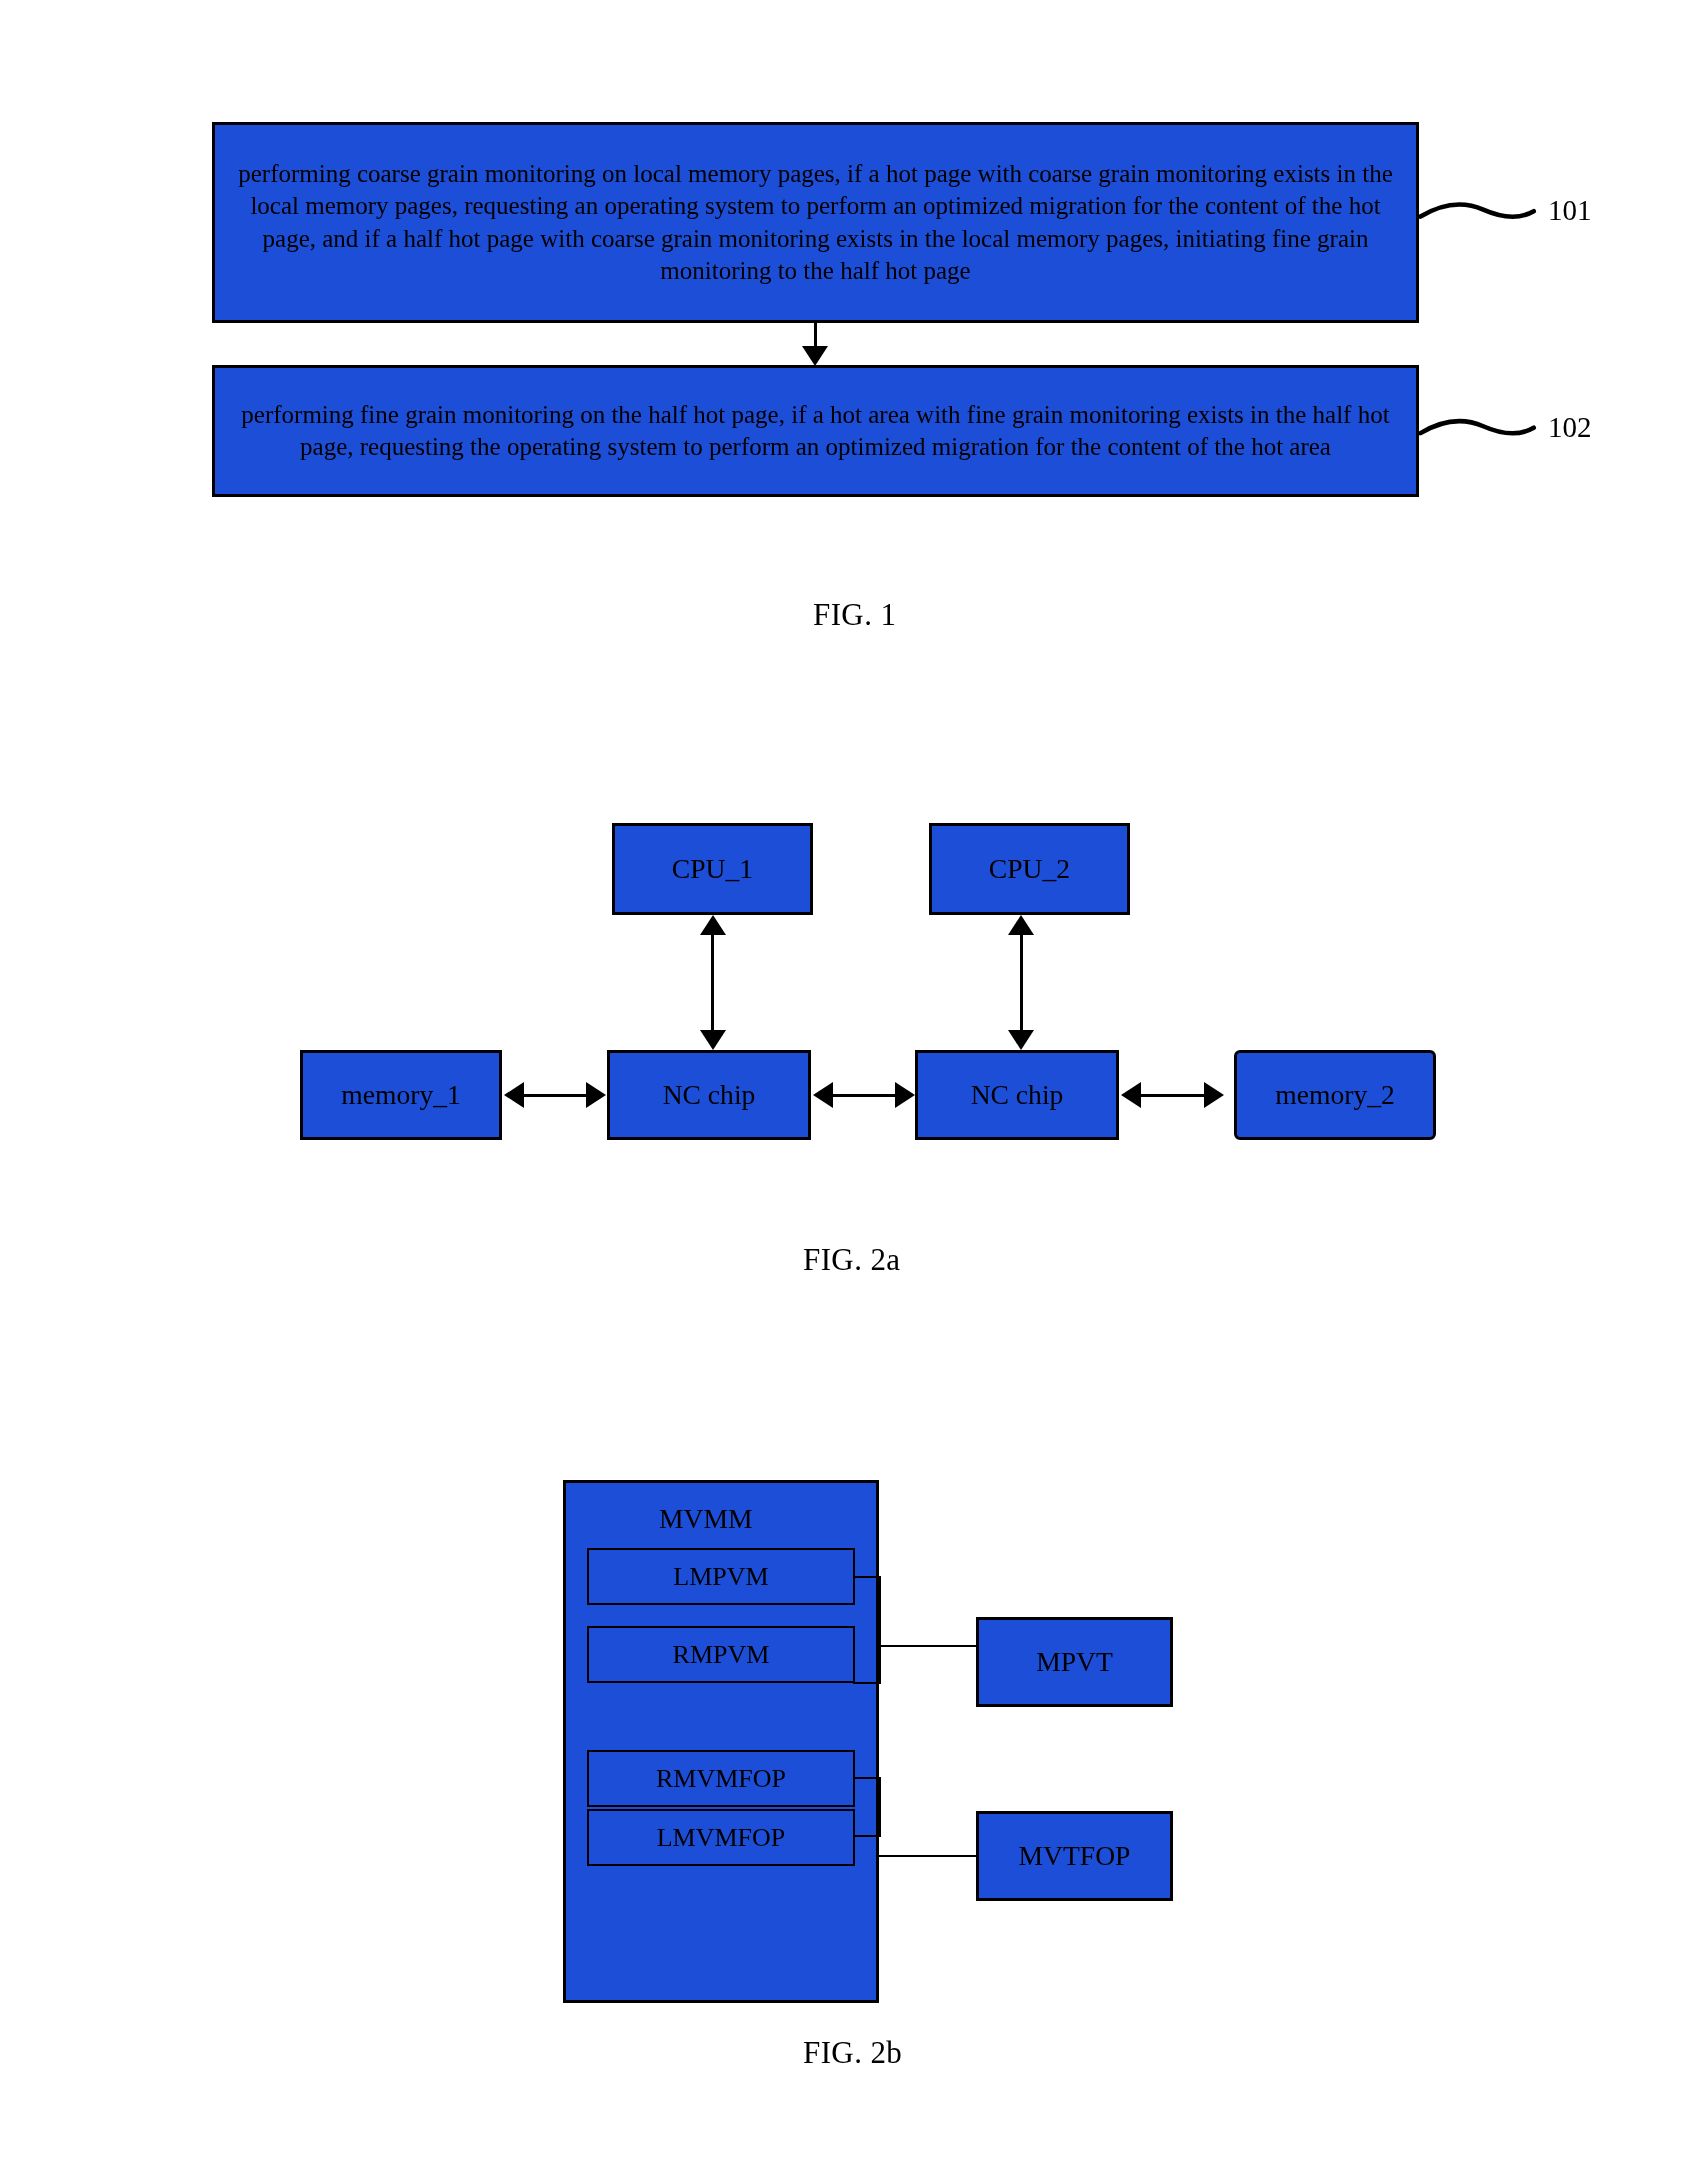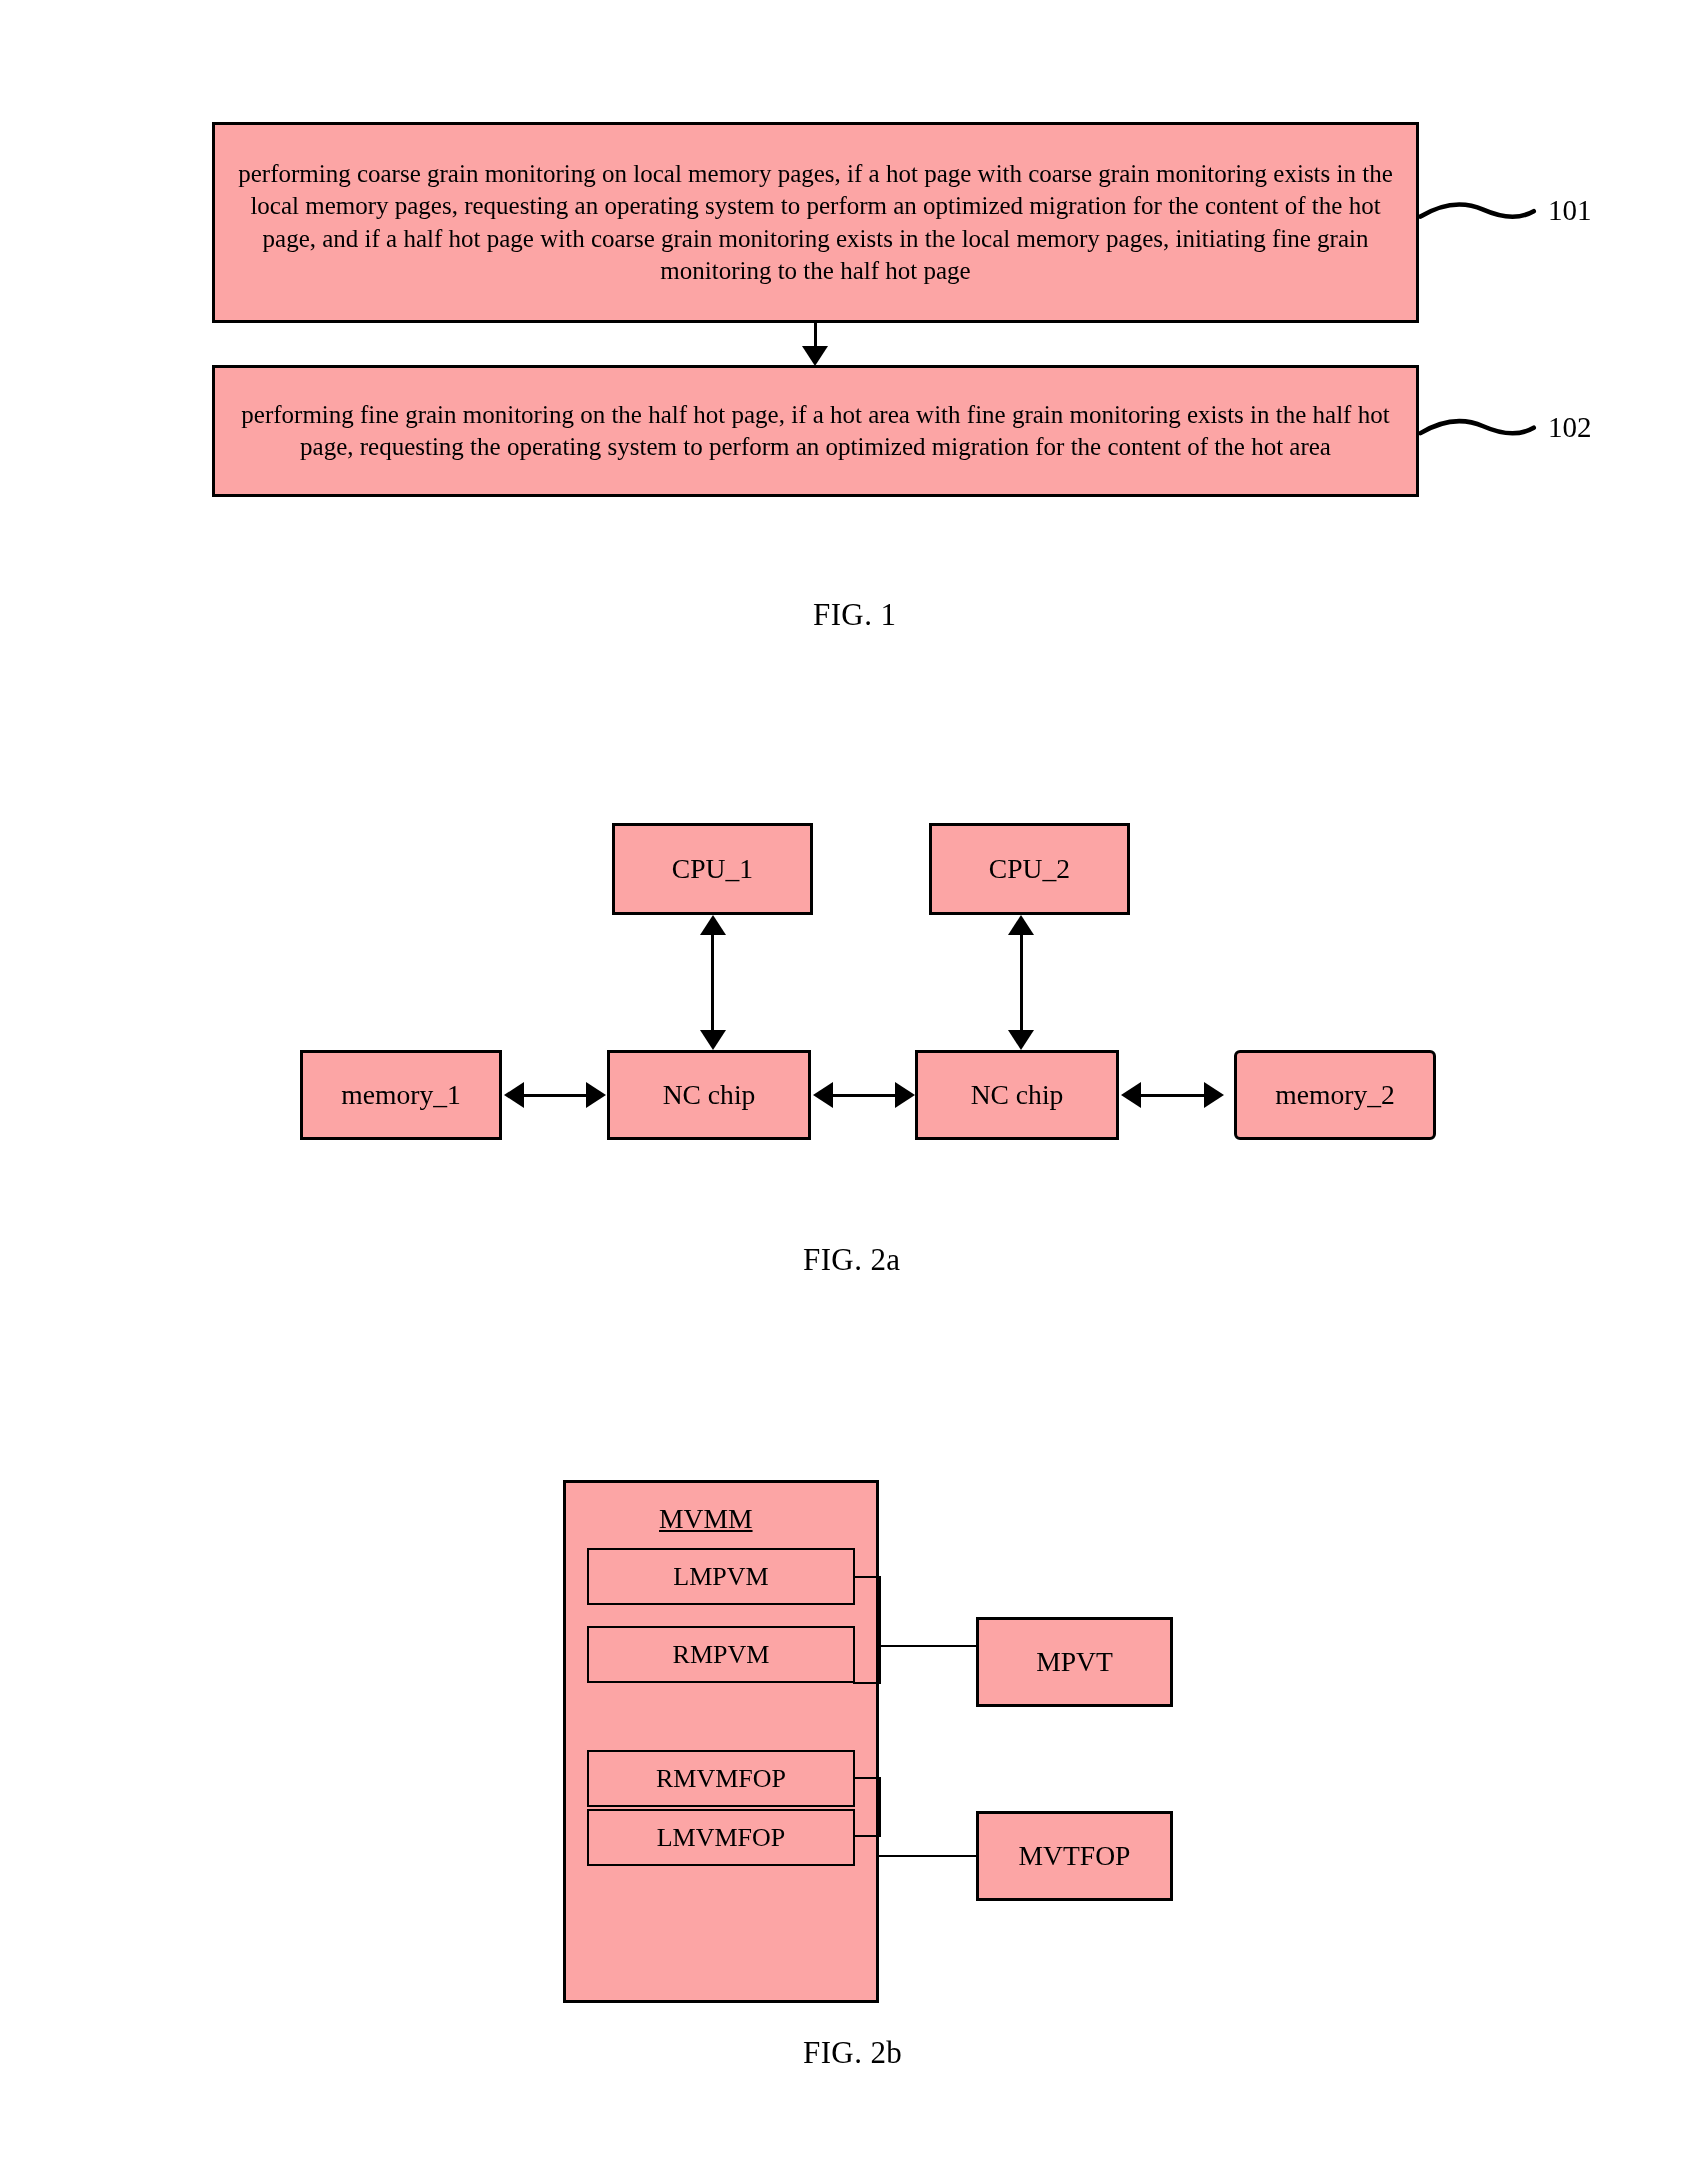--- a/index.html
+++ b/index.html
@@ -19,21 +19,21 @@
     position: absolute;
     inset: 0;
     width: 1700px;
     height: 2161px;
   }
 
   .box {
     position: absolute;
     box-sizing: border-box;
     border: 3.1px solid #000;
-    background: #fca5a5;
+    background: #1d4ed8;
     display: flex;
     align-items: center;
     justify-content: center;
     text-align: center;
   }
   .box-thin {
     border-width: 2.3px;
   }
 
   
@@ -203,21 +203,21 @@
     <div class="arrow-right" style="left:1204px; top:1082px;"></div>
 
     <div class="fig-caption" style="left:803px; top:1242px;">FIG. 2a</div>
   </div>
 
   <div>
 
     <div class="box" style="left:563px; top:1480px; width:316px; height:523px;
                             display:block;"></div>
 
-    <div class="mvmm-title" style="left:659px; top:1503px;text-decoration:underline;">MVMM</div>
+    <div class="mvmm-title" style="left:659px; top:1503px;">MVMM</div>
 
     <div class="box box-thin" style="left:587px; top:1548px; width:268px; height:57px;">
       <span class="node-label-sm">LMPVM</span>
     </div>
 
     <div class="box box-thin" style="left:587px; top:1626px; width:268px; height:57px;">
       <span class="node-label-sm">RMPVM</span>
     </div>
 
     <div class="box box-thin" style="left:587px; top:1750px; width:268px; height:57px;">

